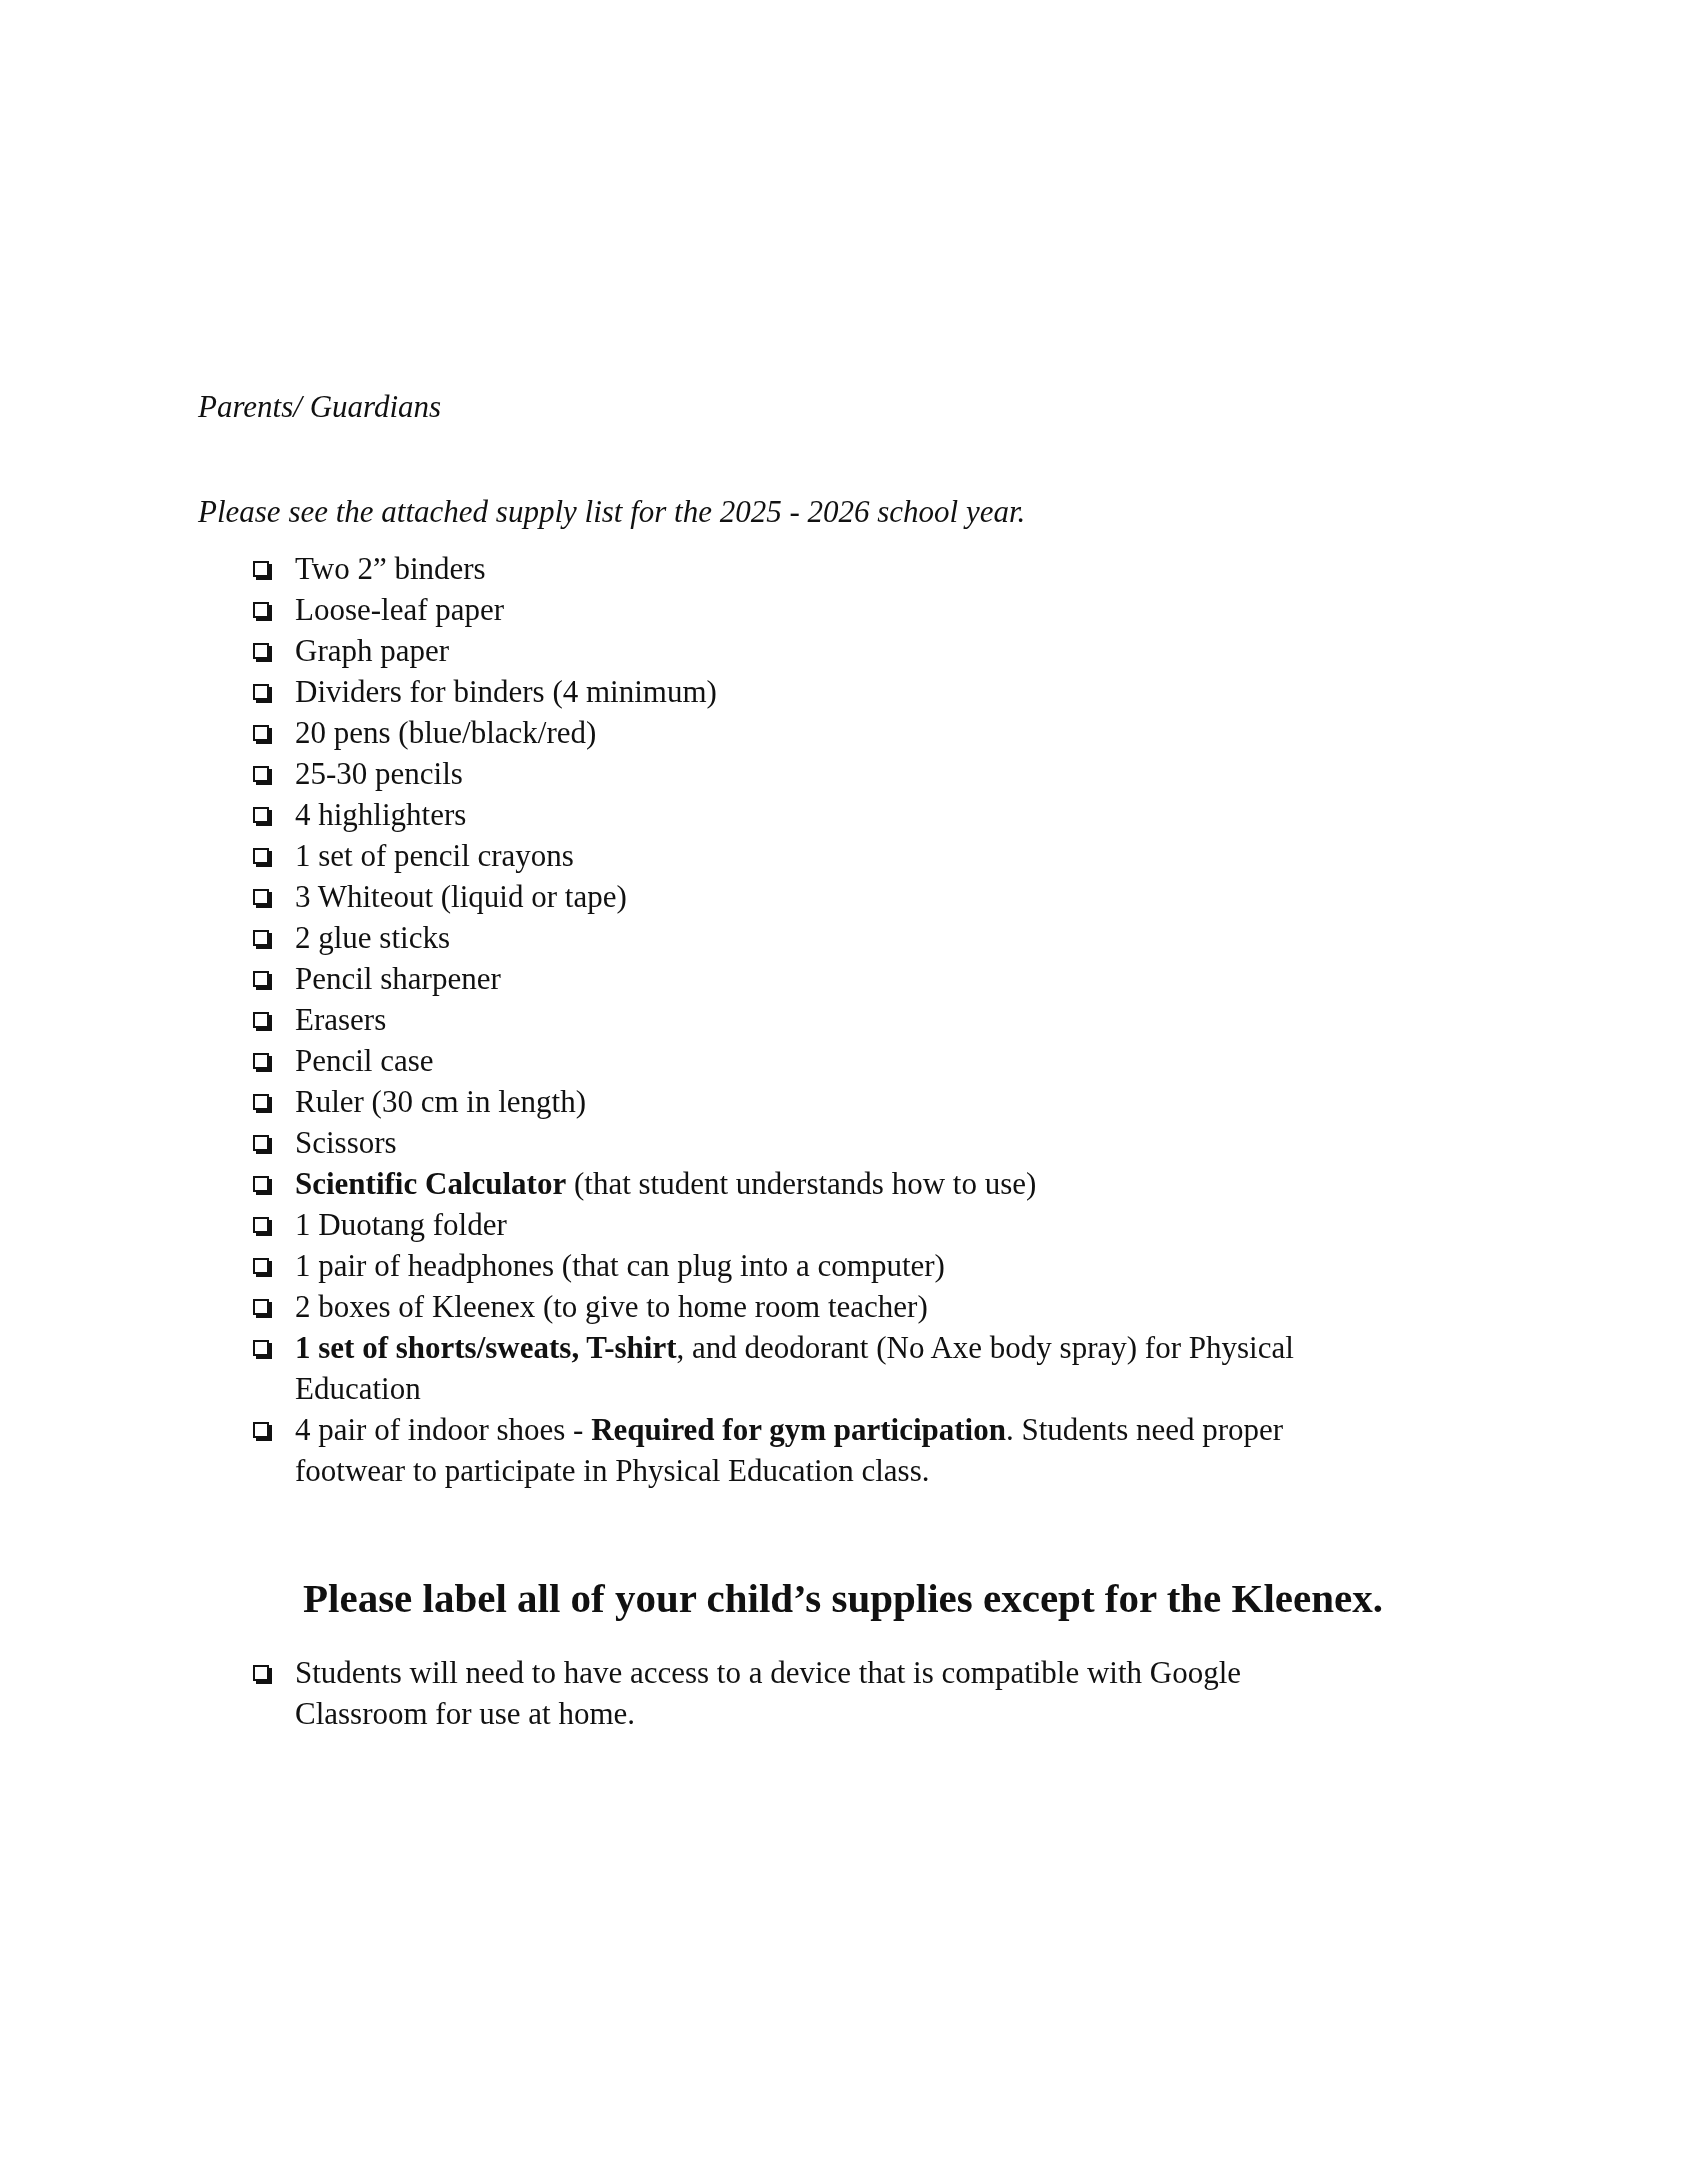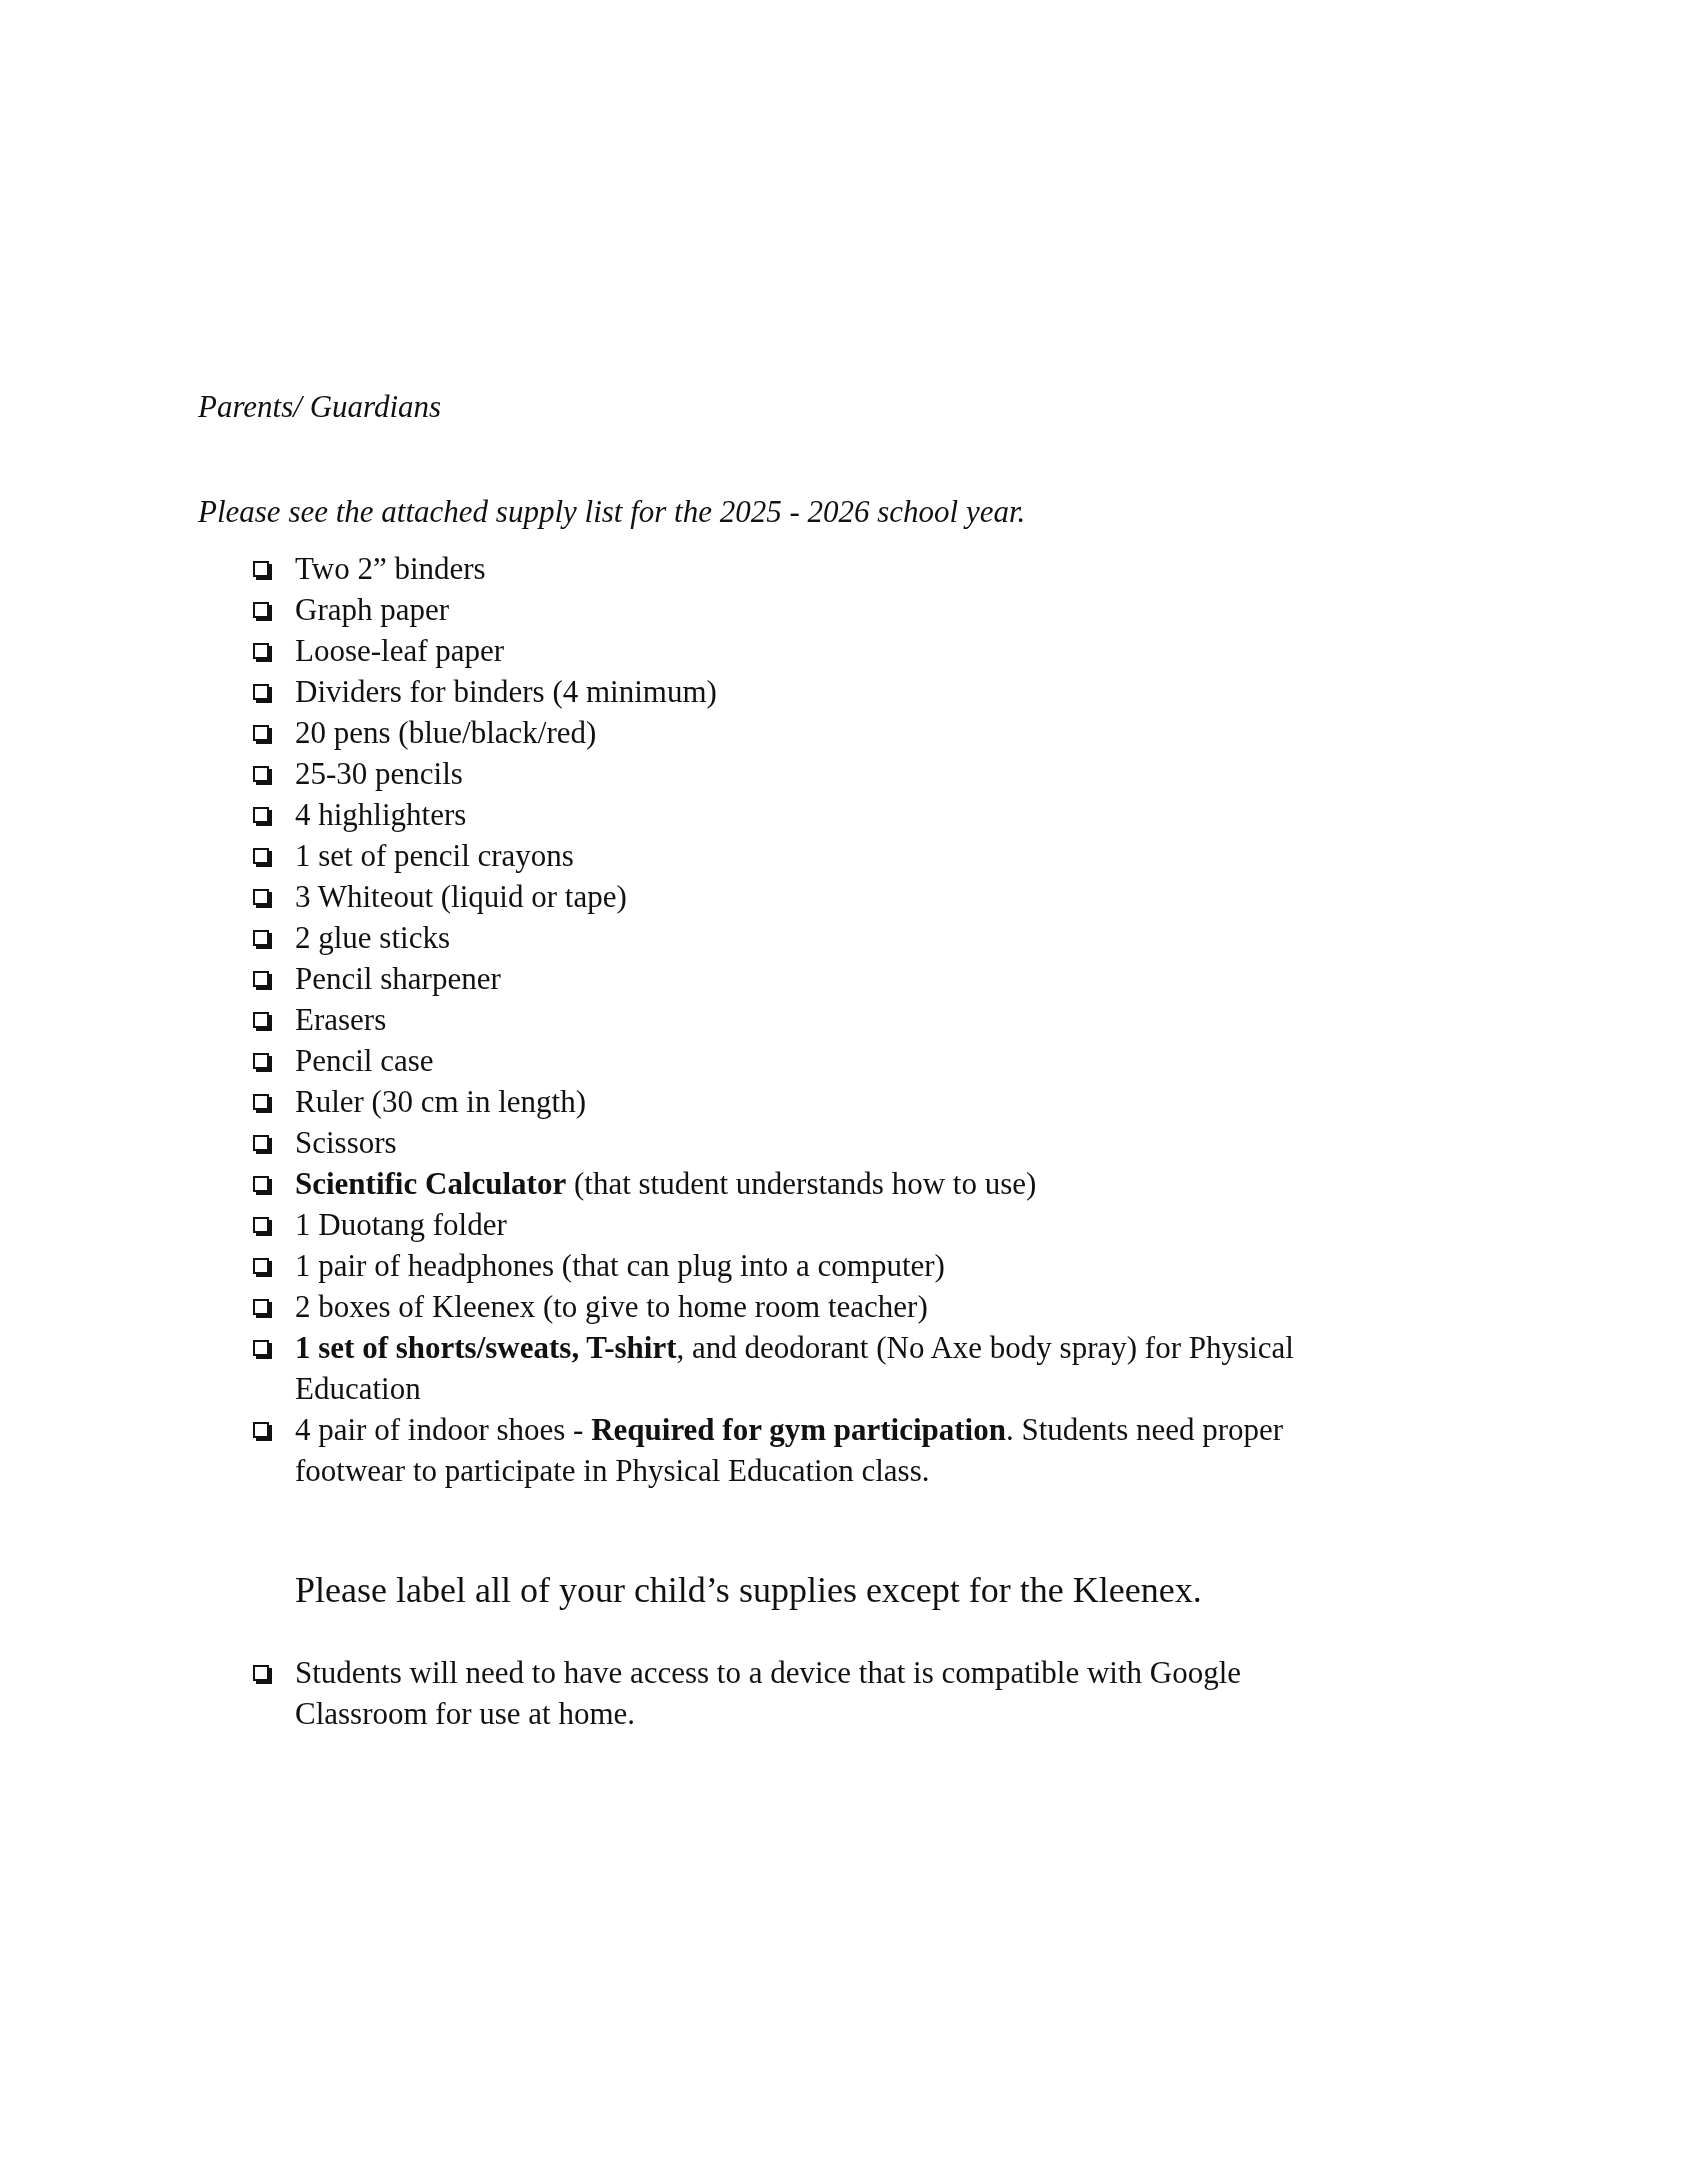--- a/index.html
+++ b/index.html
@@ -79,44 +79,44 @@
       border: 2px solid #111;
       background: #fff;
       box-shadow: 3px 3px 0 0 #111;
       box-sizing: border-box;
     }
     .b { font-weight: bold; }
     .note {
       position: absolute;
       left: 295px;
       top: 1570px;
-      font-size: 36px;
+      font-size: 41px;
       line-height: 41px;
-      font-weight: normal;
-      margin: 0;
+      font-weight: bold;
+      margin: 8px;
       white-space: nowrap;
     }
     .list2 {
       top: 1652px;
     }
     .nowrap { white-space: nowrap; }
   </style>
 </head>
 <body>
 
 <div class="page">
 
 
   <p class="para greeting">Parents/ Guardians</p>
   <p class="para intro">Please see the attached supply list for the 2025 - 2026 school year.</p>
 
   <ul class="list">
     <li><span class="cb"></span><span>Two 2” binders</span></li>
+    <li><span class="cb"></span><span>Loose-leaf paper</span></li>
     <li><span class="cb"></span><span>Graph paper</span></li>
-    <li><span class="cb"></span><span>Loose-leaf paper</span></li>
     <li><span class="cb"></span><span>Dividers for binders (4 minimum)</span></li>
     <li><span class="cb"></span><span>20 pens (blue/black/red)</span></li>
     <li><span class="cb"></span><span>25-30 pencils</span></li>
     <li><span class="cb"></span><span>4 highlighters</span></li>
     <li><span class="cb"></span><span>1 set of pencil crayons</span></li>
     <li><span class="cb"></span><span>3 Whiteout (liquid or tape)</span></li>
     <li><span class="cb"></span><span>2 glue sticks</span></li>
     <li><span class="cb"></span><span>Pencil sharpener</span></li>
     <li><span class="cb"></span><span>Erasers</span></li>
     <li><span class="cb"></span><span>Pencil case</span></li>

